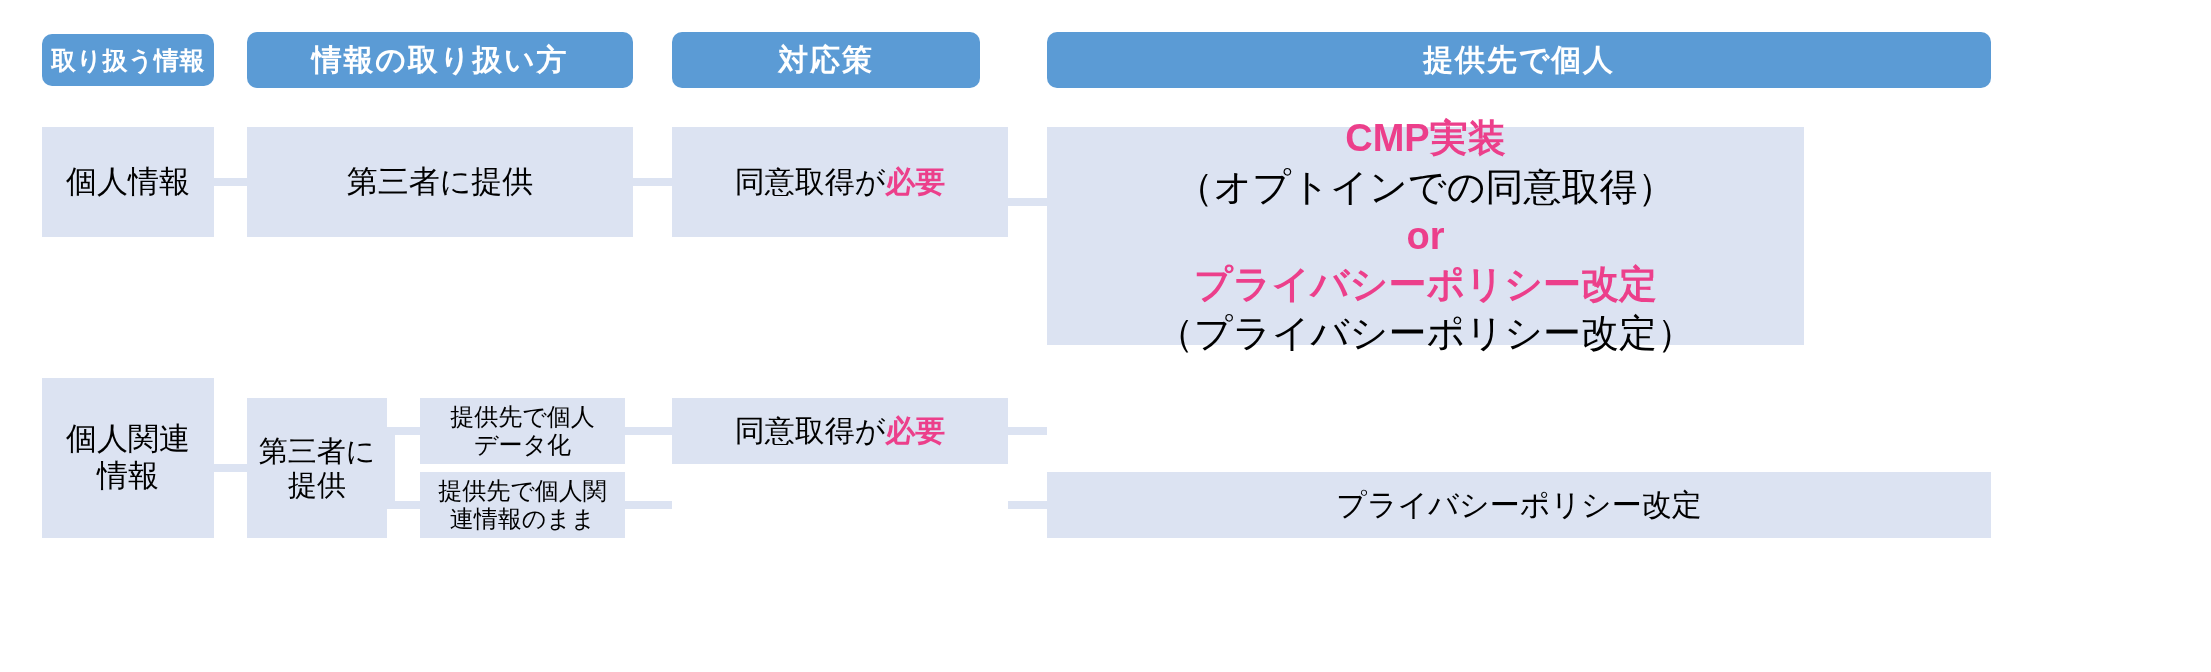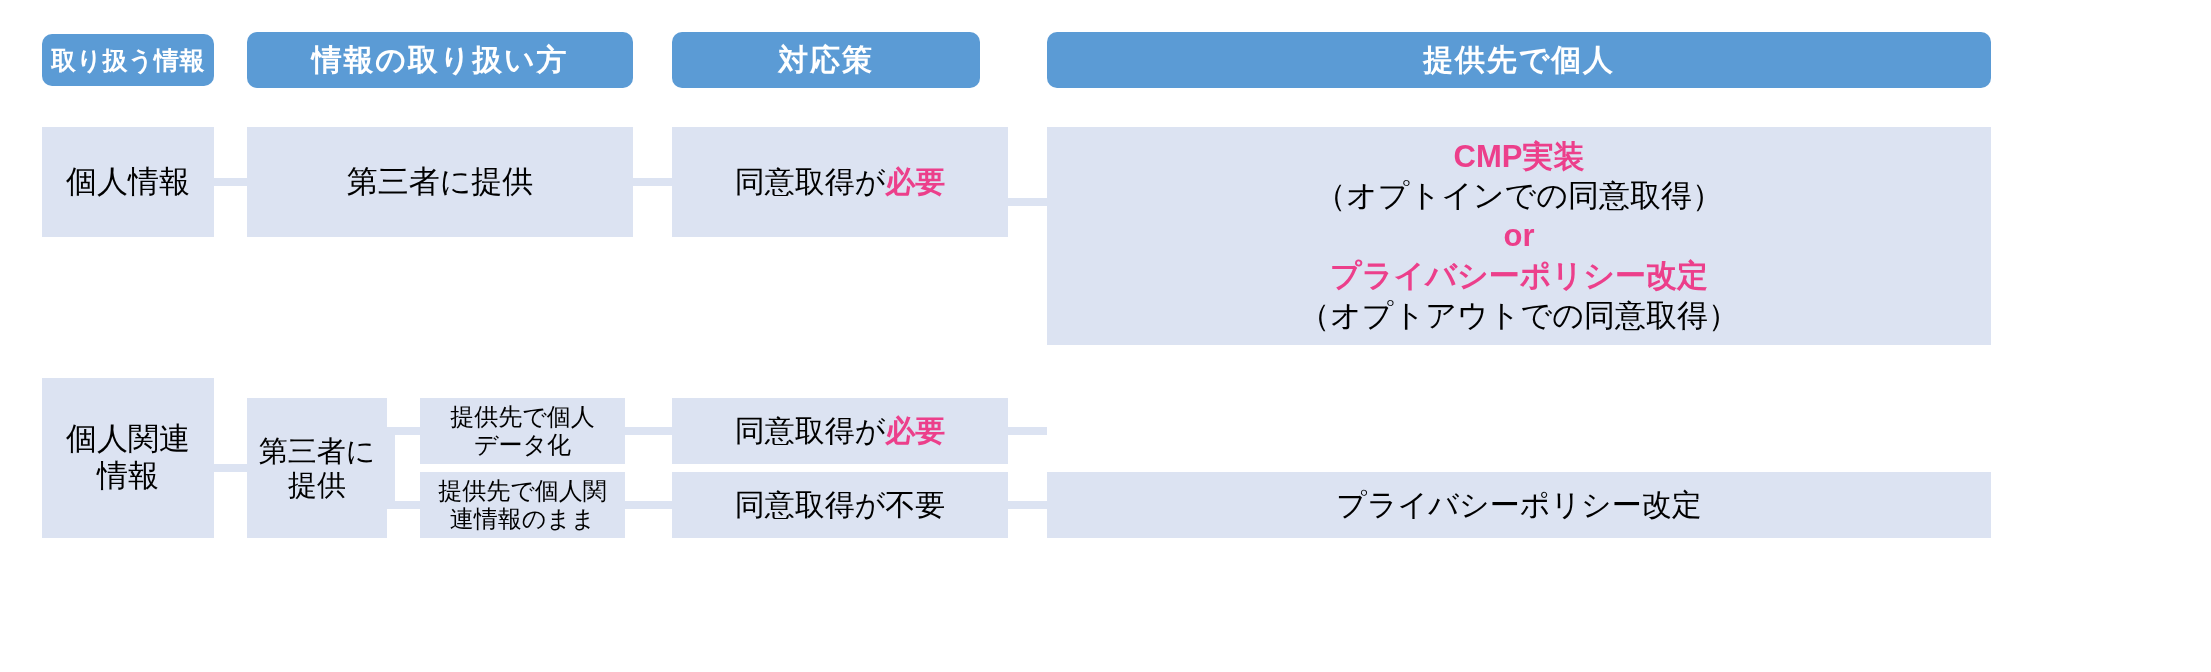--- a/index.html
+++ b/index.html
@@ -49,21 +49,21 @@
   
   .b-s1{left:420px;top:398px;width:205px;height:66px;font-size:24px;}
   .b-s2{left:420px;top:472px;width:205px;height:66px;font-size:24px;}
 
   
   .b-m1{left:672px;top:127px;width:336px;height:110px;font-size:30px;}
   .b-m2{left:672px;top:398px;width:336px;height:66px;font-size:30px;}
   .b-m3{left:672px;top:472px;width:336px;height:66px;font-size:30px;}
 
   
-  .b-sol1{left:1047px;top:127px;width:944px;height:218px;font-size:31px;line-height:1.28;}
+  .b-sol1{left:1047px;top:127px;width:757px;height:218px;font-size:38px;line-height:1.28;}
   .b-sol2{left:1047px;top:472px;width:944px;height:66px;font-size:30px;}
 
   .pink{color:#ec3f8b;font-weight:700;}
   .bold{font-weight:700;}
 
   
   .conn{position:absolute;background:#dce3f2;}
 </style>
 </head>
 <body>
@@ -128,25 +128,22 @@
   </div>
 
   <div class="box b-m1">
     <span class="t"><span>同意取得が</span><span class="pink">必要</span></span>
   </div>
 
   <div class="box b-m2">
     <span class="t"><span>同意取得が</span><span class="pink">必要</span></span>
   </div>
 
-  <div class="box b-m3">
-    <span class="t"><span>同意取得が不要</span><span class="pink"></span></span>
-  </div>
 
   <div class="box b-sol1">
-    <span class="t"><span class="pink bold">CMP実装</span><br><span>（オプトインでの同意取得）</span><br><span class="pink bold">or</span><br><span class="pink bold">プライバシーポリシー改定</span><br><span>（オプトアウトでの同意取得）</span></span>
+    <span class="t"><span class="pink bold">CMP実装</span><br><span>（オプトインでの同意取得）</span><br><span class="pink bold">or</span><br><span class="pink bold">プライバシーポリシー改定</span><br><span>（プライバシーポリシー改定）</span></span>
   </div>
 
   <div class="box b-sol2">
     <span class="t">プライバシーポリシー改定</span>
   </div>
 
 </div>
 
 </body></html>

